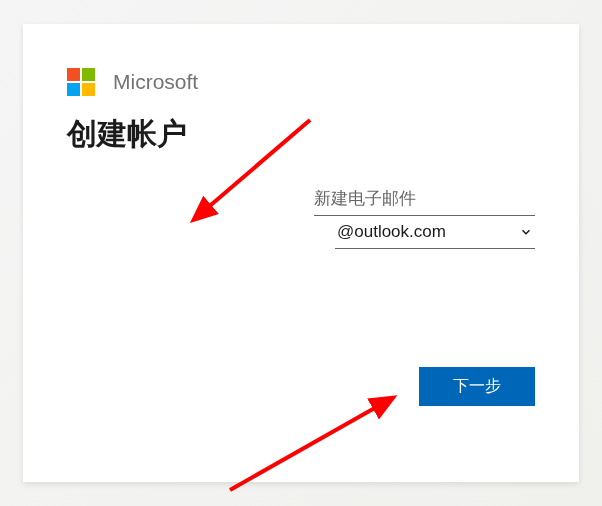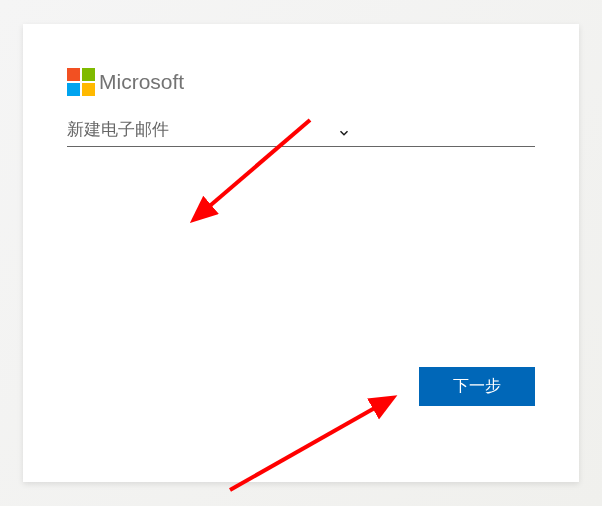--- a/index.html
+++ b/index.html
@@ -21,21 +21,21 @@
       background: #ffffff;
       width: 556px;
       height: 458px;
       padding: 44px 44px 40px 44px;
       box-shadow: 0 2px 6px rgba(0,0,0,0.1);
       position: relative;
     }
     .logo-row {
       display: flex;
       align-items: center;
-      gap: 4px;
+      gap: 18px;
       margin-bottom: 18px;
     }
     .ms-logo {
       width: 28px;
       height: 28px;
       display: grid;
       grid-template-columns: 1fr 1fr;
       grid-template-rows: 1fr 1fr;
       gap: 1.5px;
     }
@@ -54,20 +54,21 @@
     }
     .title {
       font-size: 30px;
       font-weight: 700;
       color: #1b1b1b;
       margin-bottom: 28px;
     }
     .input-row {
       display: flex;
       align-items: flex-end;
+      flex-direction: column;
     }
     .email-input {
       flex: 1;
       border: none;
       border-bottom: 1px solid #666;
       padding: 6px 0;
       font-size: 17px;
       color: #1b1b1b;
       outline: none;
       background: transparent;
@@ -117,24 +118,26 @@
   <div class="logo-row">
     <div class="ms-logo">
       <div class="sq1"></div>
       <div class="sq2"></div>
       <div class="sq3"></div>
       <div class="sq4"></div>
     </div>
     <span class="ms-text">Microsoft</span>
   </div>
 
+  <h1 class="title">创建帐户</h1>
 
   <div class="input-row">
     <input type="text" class="email-input" placeholder="新建电子邮件" style="">
     <div class="domain-select">
+      <span class="domain-text">@outlook.com</span>
       <svg class="chevron" viewBox="0 0 24 24" fill="none" stroke="#1b1b1b" stroke-width="2.5">
         <polyline points="6 9 12 15 18 9"></polyline>
       </svg>
     </div>
   </div>
 
   <button class="next-btn">下一步</button>
 </div>
 
 <svg class="arrow" style="left:190px; top:110px;" width="130" height="120">

